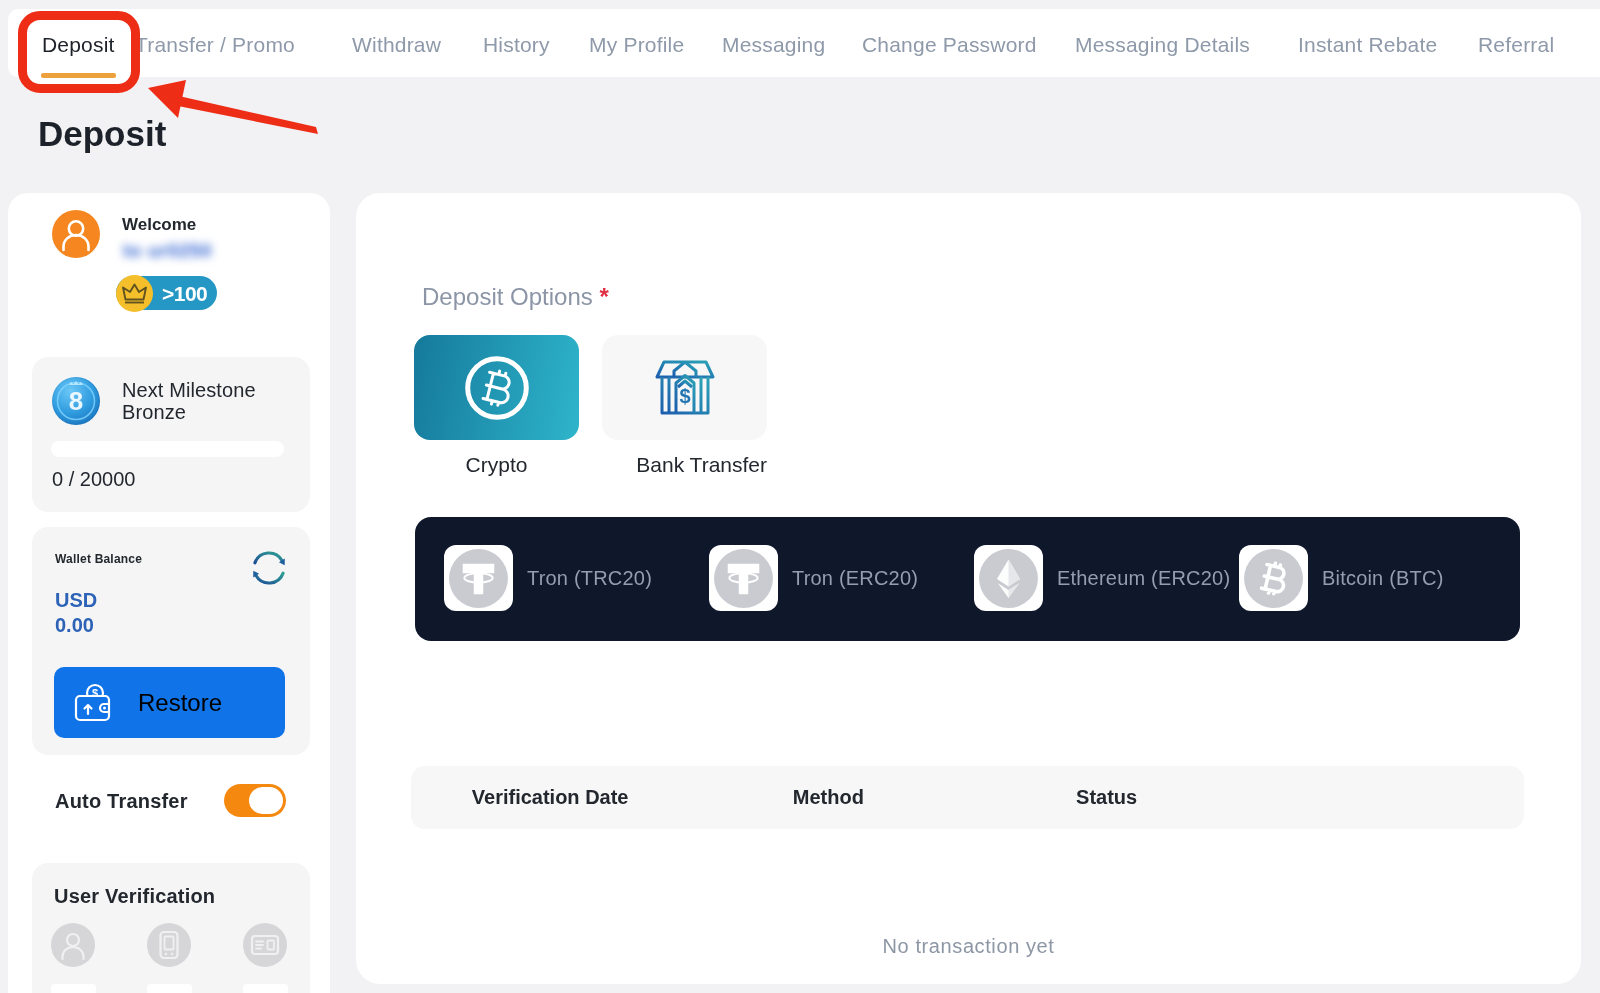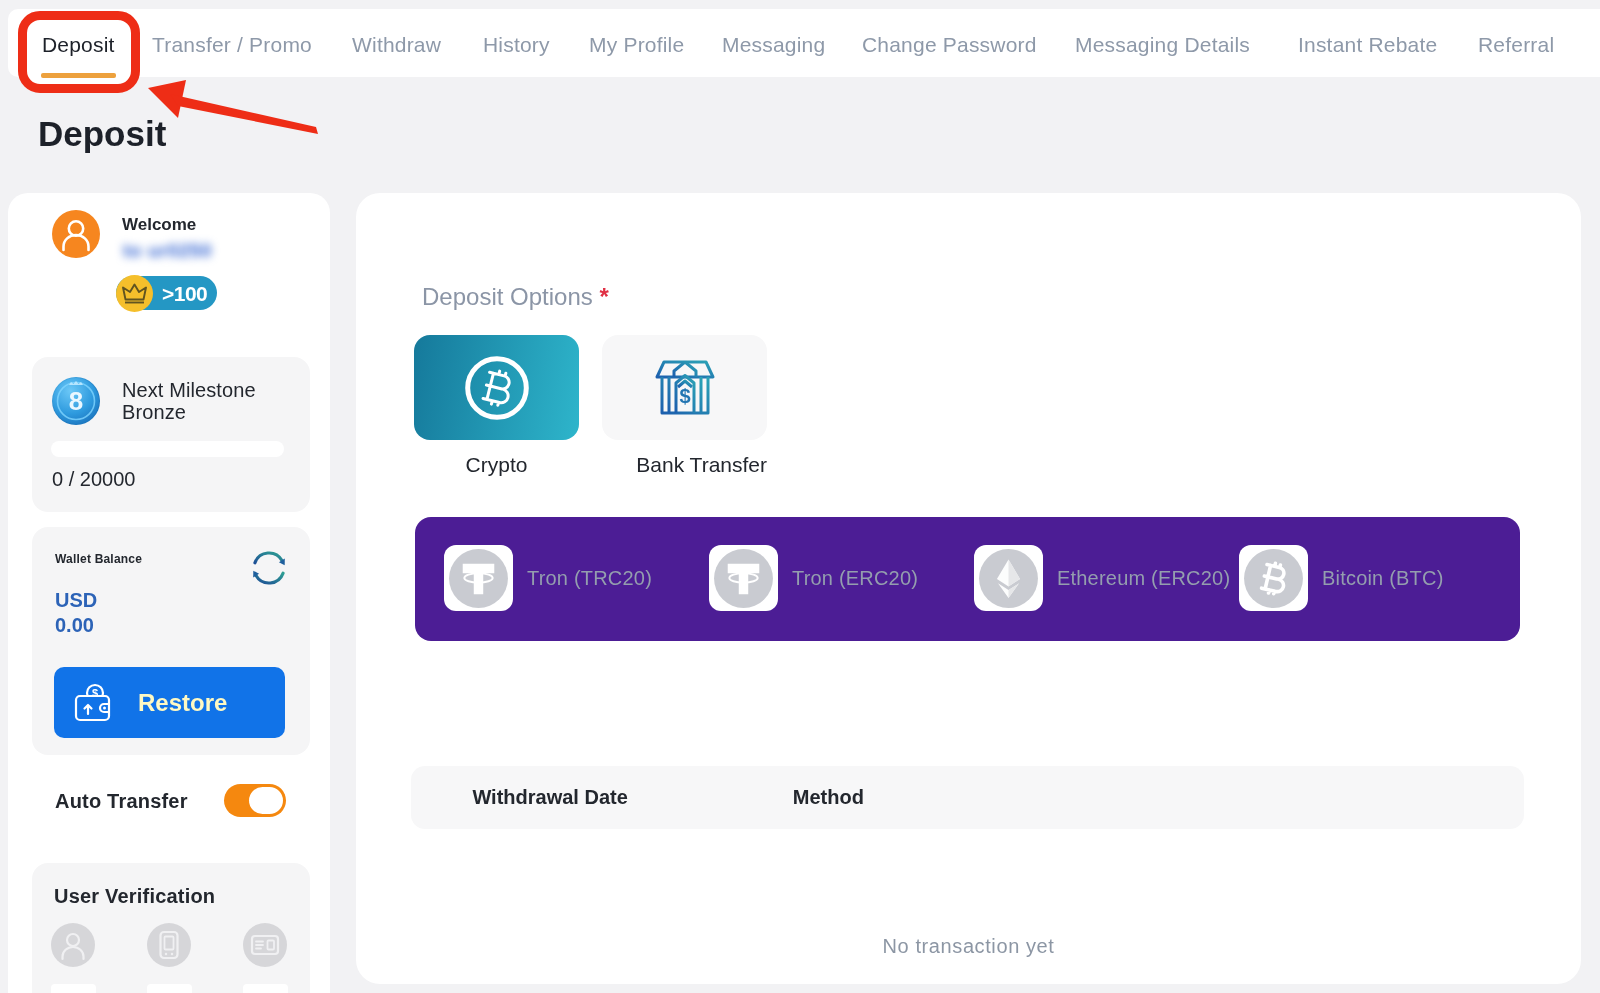--- a/index.html
+++ b/index.html
@@ -33,56 +33,56 @@
   .coin { left:52px; top:377px; width:48px; height:48px; border-radius:50%; background:radial-gradient(circle at 35% 30%, #59c2f5, #1b78c0 70%); }
   .mile-text { left:122px; top:379px; font-size:20px; font-weight:normal; color:#23272e; line-height:22px; letter-spacing:0.1px; }
   .progress { left:51px; top:441px; width:233px; height:16px; background:#fff; border-radius:8px; position:absolute; }
   .mile-count { left:52px; top:468px; font-size:20px; color:#23272e; }
 
   .wallet { left:32px; top:527px; width:278px; height:228px; }
   .wb-title { left:55px; top:552px; font-size:12px; font-weight:bold; color:#23272e; letter-spacing:0.2px; }
   .usd { left:55px; top:589px; font-size:20px; font-weight:bold; color:#2c63b7; }
   .usd2 { left:55px; top:614px; font-size:20px; font-weight:bold; color:#2c63b7; }
   .restore { left:54px; top:667px; width:231px; height:71px; background:#1173e8; border-radius:10px; display:flex; align-items:center; padding-left:17px; }
-  .restore span { color:#fef9c3; font-size:24px; font-weight:bold; margin-left:21px; }
+  .restore span { color:#000000; font-size:24px; font-weight:normal; margin-left:21px; }
 
   .autotransfer { left:55px; top:790px; font-size:20px; font-weight:bold; color:#23272e; letter-spacing:0.2px; }
   .toggle { left:224px; top:784px; width:62px; height:33px; background:#f5880f; border-radius:17px; }
   .knob { position:absolute; left:25px; top:3px; width:34px; height:27px; background:#fff; border-radius:13.5px; }
 
   .verif { left:32px; top:863px; width:278px; height:170px; }
   .uv-title { left:54px; top:885px; font-size:20px; font-weight:bold; color:#23272e; letter-spacing:0.2px; }
   .uv-circle { position:absolute; width:44px; height:44px; border-radius:50%; background:#d6d6d9; top:60px; }
   .uv-bar { position:absolute; width:45px; height:12px; background:#fff; border-radius:4px; top:121px; }
 
   
   .main { left:356px; top:193px; width:1225px; height:791px; background:#fff; border-radius:24px; }
   .dep-opt { left:422px; top:283px; font-size:24px; color:#8b95a6; }
   .dep-opt b { color:#e02f44; }
   .crypto-card { left:414px; top:335px; width:165px; height:105px; border-radius:16px;
     background:linear-gradient(100deg, #15799b 0%, #2eb5cb 100%); display:flex; align-items:center; justify-content:center; }
   .crypto-label { left:414px; top:453px; width:165px; text-align:center; font-size:21px; color:#23272e; }
   .bank-card { left:602px; top:335px; width:165px; height:105px; border-radius:16px; background:#f7f7f8; display:flex; align-items:center; justify-content:center; }
   .bank-label { left:602px; top:453px; width:165px; text-align:right; font-size:21px; color:#23272e; }
 
-  .options-row { left:415px; top:517px; width:1105px; height:124px; background:#4c1d95; border-radius:16px; }
+  .options-row { left:415px; top:517px; width:1105px; height:124px; background:#0f172a; border-radius:16px; }
   .opt-item { position:absolute; top:28px; display:flex; align-items:center; }
   .opt-sq { width:69px; height:66px; background:#fff; border-radius:12px; display:flex; align-items:center; justify-content:center; }
   .opt-label { margin-left:14px; font-size:20px; color:#949eae; letter-spacing:0.2px; }
 
   .thead { left:411px; top:766px; width:1113px; height:63px; background:#f7f7f8; border-radius:14px; display:flex; align-items:center; }
   .thead div { width:25%; text-align:center; font-size:20px; font-weight:bold; color:#23272e; }
   .notrans { left:356px; top:891px; width:1225px; text-align:center; font-size:20px; color:#8c96a4; letter-spacing:0.6px;margin-top:44px; }
 </style>
 </head>
 <body>
   <div class="abs nav">
     <div class="nav-items">
       <span class="first" style="left:34px;">Deposit</span>
-      <span style="left:144px;text-align:right;">Transfer / Promo</span>
+      <span style="left:127px;text-align:right;">Transfer / Promo</span>
       <span style="left:344px;">Withdraw</span>
       <span style="left:475px;">History</span>
       <span style="left:581px;">My Profile</span>
       <span style="left:714px;">Messaging</span>
       <span style="left:854px;">Change Password</span>
       <span style="left:1067px;">Messaging Details</span>
       <span style="left:1290px;">Instant Rebate</span>
       <span style="left:1470px;">Referral</span>
     </div>
   </div>
@@ -273,16 +273,17 @@
             <path d="M23.5,17.5 V40.5 M27.5,17.5 V14.5 M27.5,43.5 V40.5 M32.5,17.5 V15 M32.5,43 V40.5
                      M20,17.5 h12 a5.6,5.6 0 0 1 0,11.2 h-12 M23.5,28.7 h10.5 a5.9,5.9 0 0 1 0,11.8 h-14" fill="none" stroke="#fff" stroke-width="3.4" stroke-linecap="round" stroke-linejoin="round"></path>
           </g>
         </svg>
       </div>
       <div class="opt-label">Bitcoin (BTC)</div>
     </div>
   </div>
 
   <div class="abs thead">
-    <div>Withdrawal Date</div>
+    <div>Verification Date</div>
     <div>Method</div>
+    <div>Status</div>
   </div>
   <div class="abs notrans">No transaction yet</div>
 
 </body></html>

